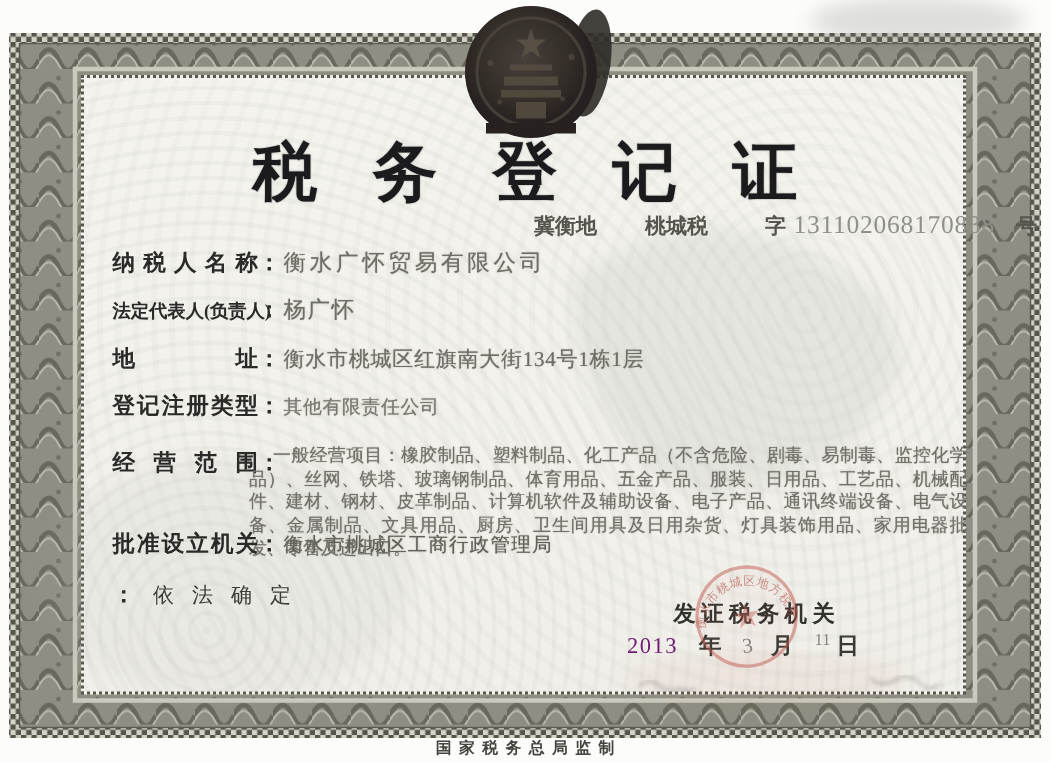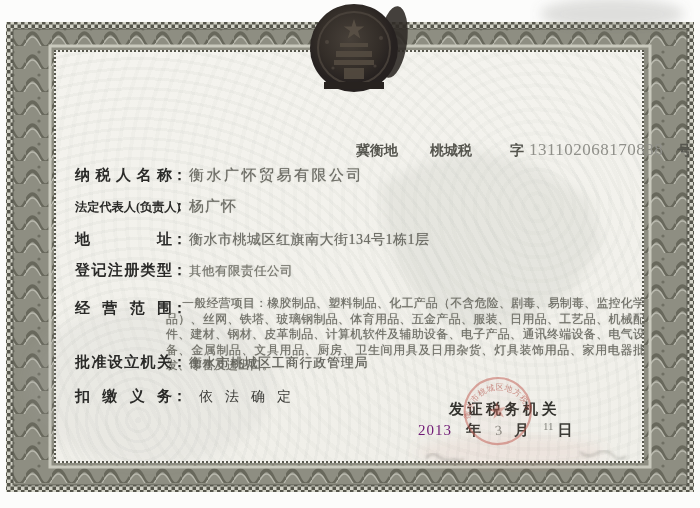--- a/index.html
+++ b/index.html
@@ -134,20 +134,21 @@
       <rect x="41" y="66" width="20" height="11"></rect>
     </g>
     <g fill="#6a6055" opacity="0.4">
       <circle cx="24" cy="40" r="2"></circle>
         <circle cx="78" cy="36" r="2"></circle>
       <circle cx="30" cy="66" r="1.6"></circle>
         <circle cx="72" cy="64" r="1.6"></circle>
     </g>
   </svg>
 
+  <div class="title">税务登记证</div>
 
   <div class="serial">
     <span class="reg1">冀衡地</span>
     <span class="reg2">桃城税</span>
     <span class="zi">字</span>
     <span class="num">131102068170838</span>
     <span class="hao">号</span>
   </div>
 
   <div class="row" style="top:166px">
@@ -180,21 +181,20 @@
   </div>
   <div class="scope">一般经营项目：橡胶制品、塑料制品、化工产品（不含危险、剧毒、易制毒、监控化学品）、丝网、铁塔、玻璃钢制品、体育用品、五金产品、服装、日用品、工艺品、机械配件、建材、钢材、皮革制品、计算机软件及辅助设备、电子产品、通讯终端设备、电气设备、金属制品、文具用品、厨房、卫生间用具及日用杂货、灯具装饰用品、家用电器批发、零售及进出口。</div>
 
   <div class="row" style="top:353px">
     <span class="lab">批准设立机关</span>
       <span class="colon">：</span>
       <span class="val v6">衡水市桃城区工商行政管理局</span>
   </div>
 
   <div class="row" style="top:387px">
-    <span class="lab">扣缴义务</span>
       <span class="colon">：</span>
       <span class="val v7">依法确定</span>
   </div>
 
   <div class="issuer-heading">发证税务机关</div>
   <div class="date-line">
     <span class="yr">2013</span>
     <span class="dc y-char">年</span>
     <span class="hand m-num">3</span>
     <span class="dc m-char">月</span>
@@ -204,14 +204,15 @@
 
   <svg class="seal-svg" width="92" height="86" viewBox="0 0 92 86">
     <circle cx="46" cy="41" r="33" fill="rgba(205,120,110,0.07)" stroke="#c05a50" stroke-width="2.2" opacity="0.6"></circle>
     <polygon points="46,32 48.1,38.2 54.6,38.2 49.3,42.1 51.3,48.3 46,44.5 40.7,48.3 42.7,42.1 37.4,38.2 43.9,38.2" fill="#c05a50" opacity="0.5"></polygon>
     <path id="sealArc" d="M17,49 A29,29 0 1 1 75,49" fill="none"></path>
     <text font-size="8" fill="#b4544b" opacity="0.75" letter-spacing="0.5" font-family="Liberation Serif, serif">
       <textPath href="#sealArc" startOffset="4%">衡水市桃城区地方税务局</textPath>
     </text>
   </svg>
 
+  <div class="footer">国家税务总局监制</div>
 
 </div>
 
 </body></html>

